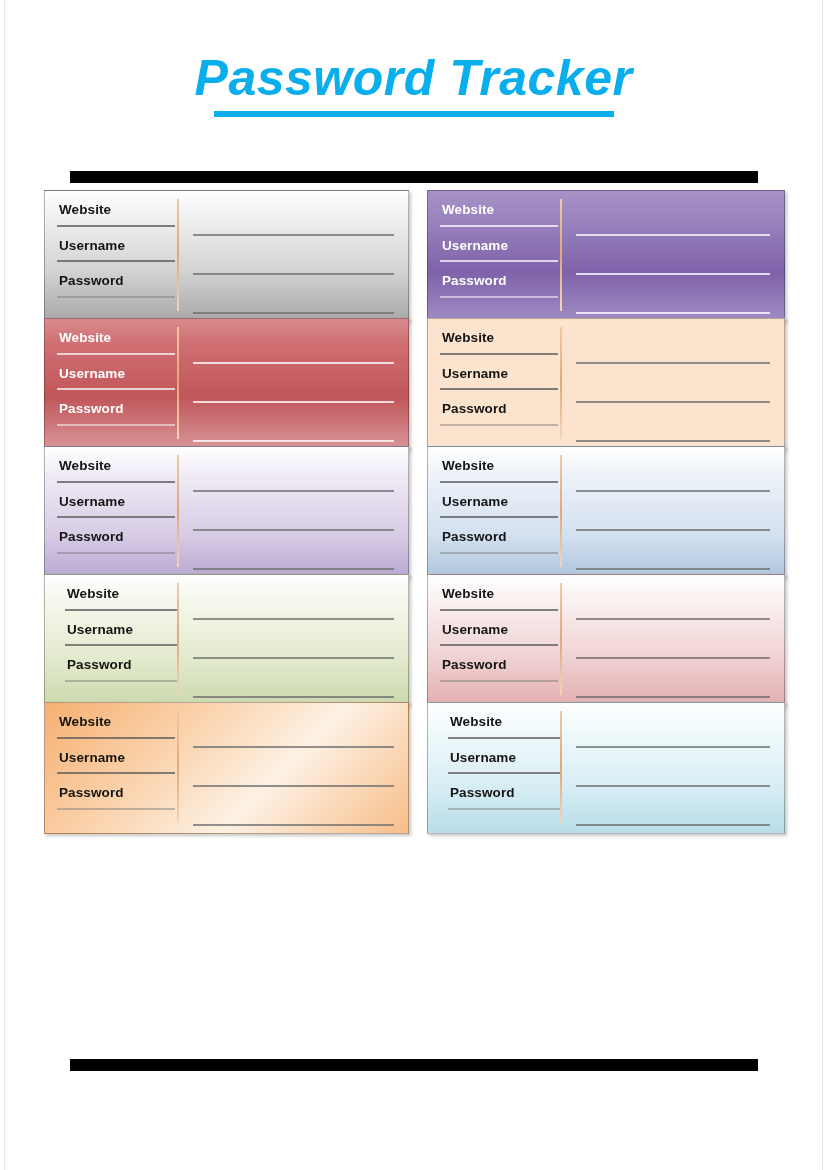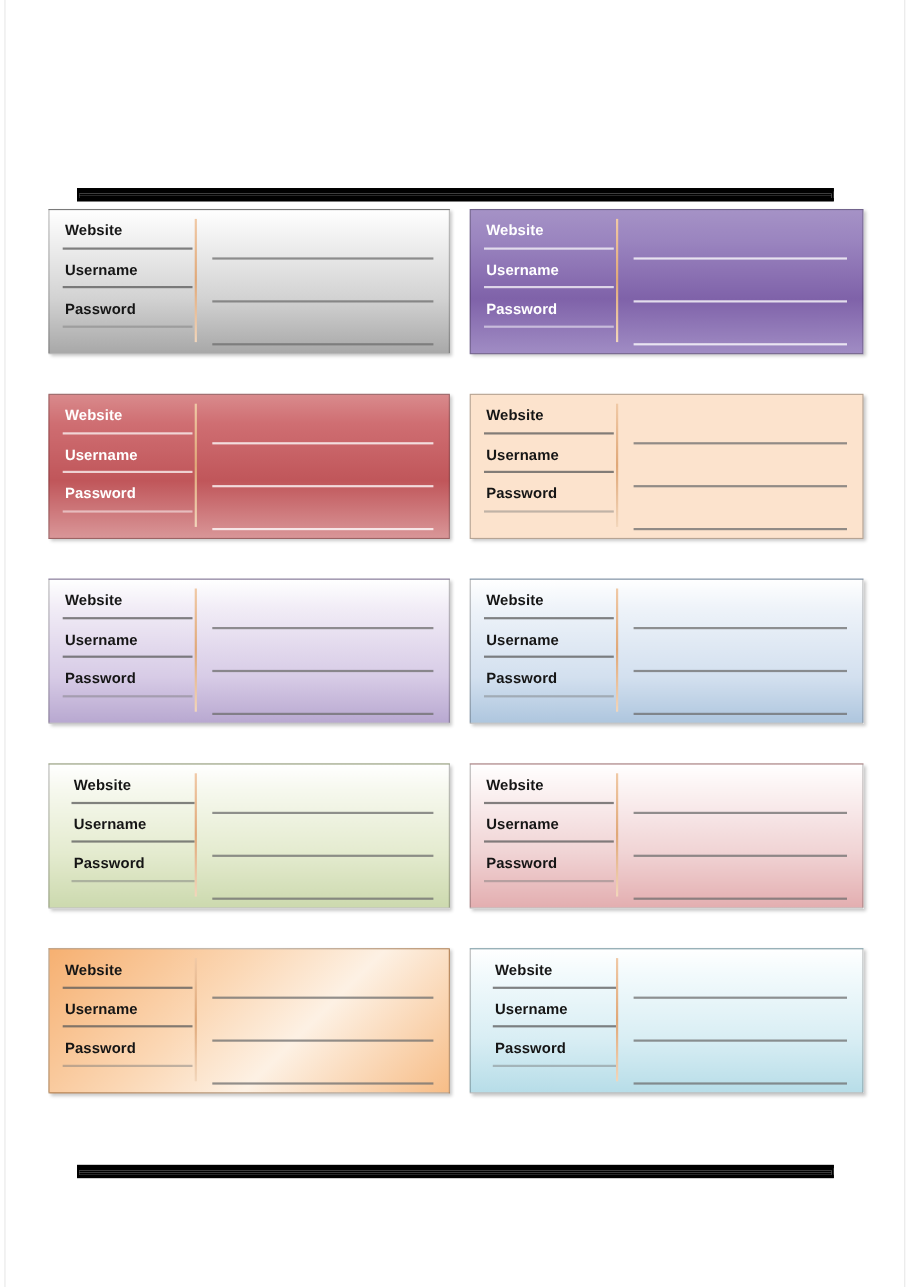--- a/index.html
+++ b/index.html
@@ -86,21 +86,21 @@
 
   
   .grid {
     position: absolute;
     top: 190px;
     left: 0;
     right: 0;
   }
   .grid-row {
     position: relative;
-    height: 168px;
+    height: 128px;
   }
 
   .card {
     position: absolute;
     box-sizing: border-box;
     height: 132px;
     border: 1px solid rgba(0,0,0,0.28);
     box-shadow: 2px 2px 3px rgba(0,0,0,0.22);
     overflow: hidden;
   }
@@ -172,20 +172,24 @@
   .card.indent .label-rule { width: 112px; }
 </style>
 </head>
 <body>
 
 <div class="page">
 
   <div class="page-edge-left"></div>
   <div class="page-edge-right"></div>
 
+  <div class="title-block">
+    <div class="title-text">Password Tracker</div>
+    <div class="title-underline"></div>
+  </div>
 
   <div class="rule rule-top"></div>
 
   <div class="grid">
     <div class="grid-row">
       <div class="card left light" style="background: linear-gradient(rgb(255, 255, 255) 0%, rgb(242, 242, 242) 18%, rgb(210, 210, 210) 62%, rgb(168, 168, 168) 100%);">
           <div class="card-inner">
             <div class="label-col">
               <div class="field-label">Website</div>
               <div class="label-rule"></div>

